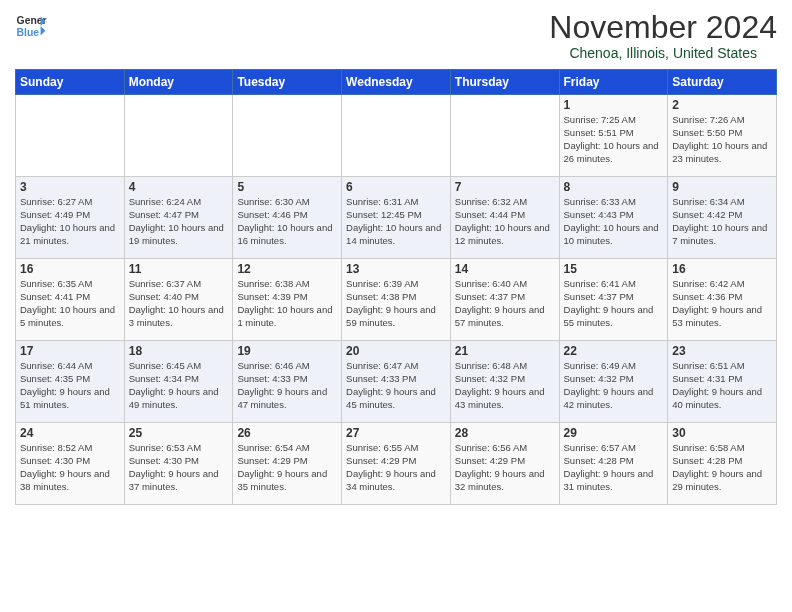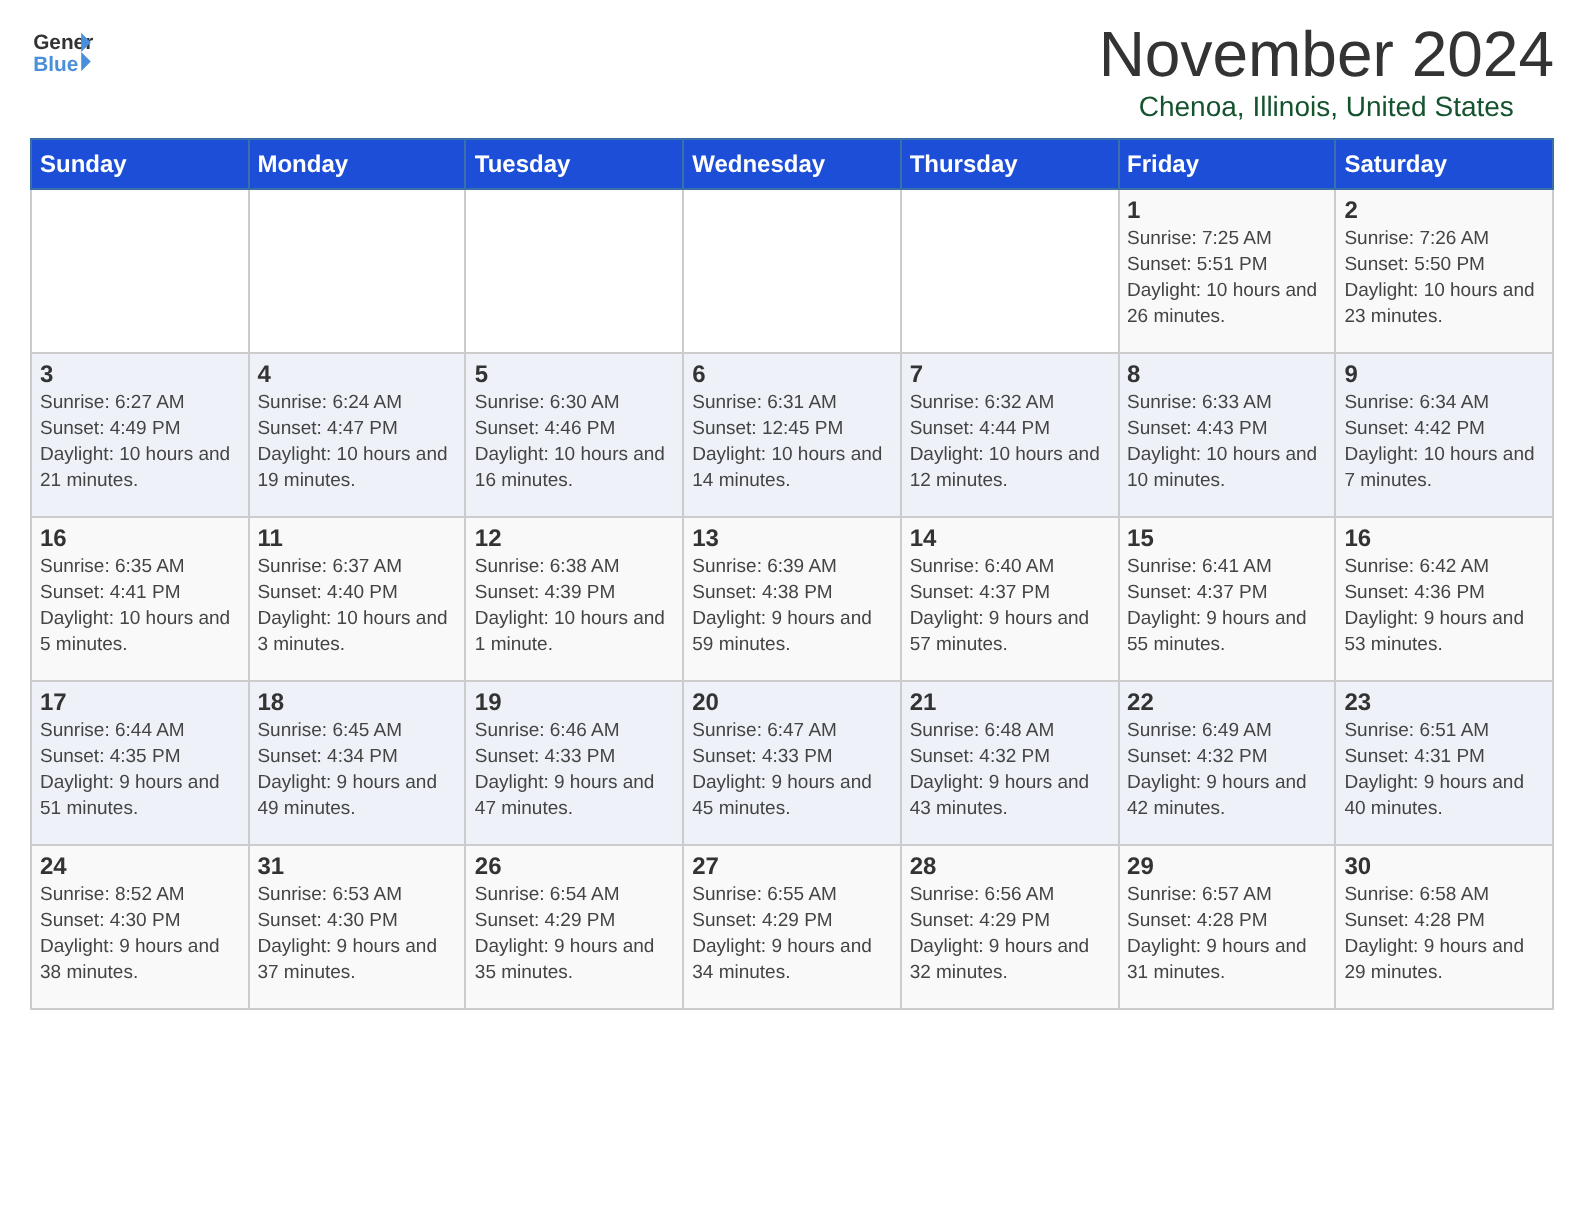--- a/index.html
+++ b/index.html
@@ -272,21 +272,21 @@
           </td>
         </tr>
         <tr>
           <td>
             <span class="day-number">24</span>
             <div class="day-detail">Sunrise: 8:52 AM
 Sunset: 4:30 PM
 Daylight: 9 hours and 38 minutes.</div>
           </td>
           <td>
-            <span class="day-number">31</span>
+            <span class="day-number">25</span>
             <div class="day-detail">Sunrise: 6:53 AM
 Sunset: 4:30 PM
 Daylight: 9 hours and 37 minutes.</div>
           </td>
           <td>
             <span class="day-number">26</span>
             <div class="day-detail">Sunrise: 6:54 AM
 Sunset: 4:29 PM
 Daylight: 9 hours and 35 minutes.</div>
           </td>

